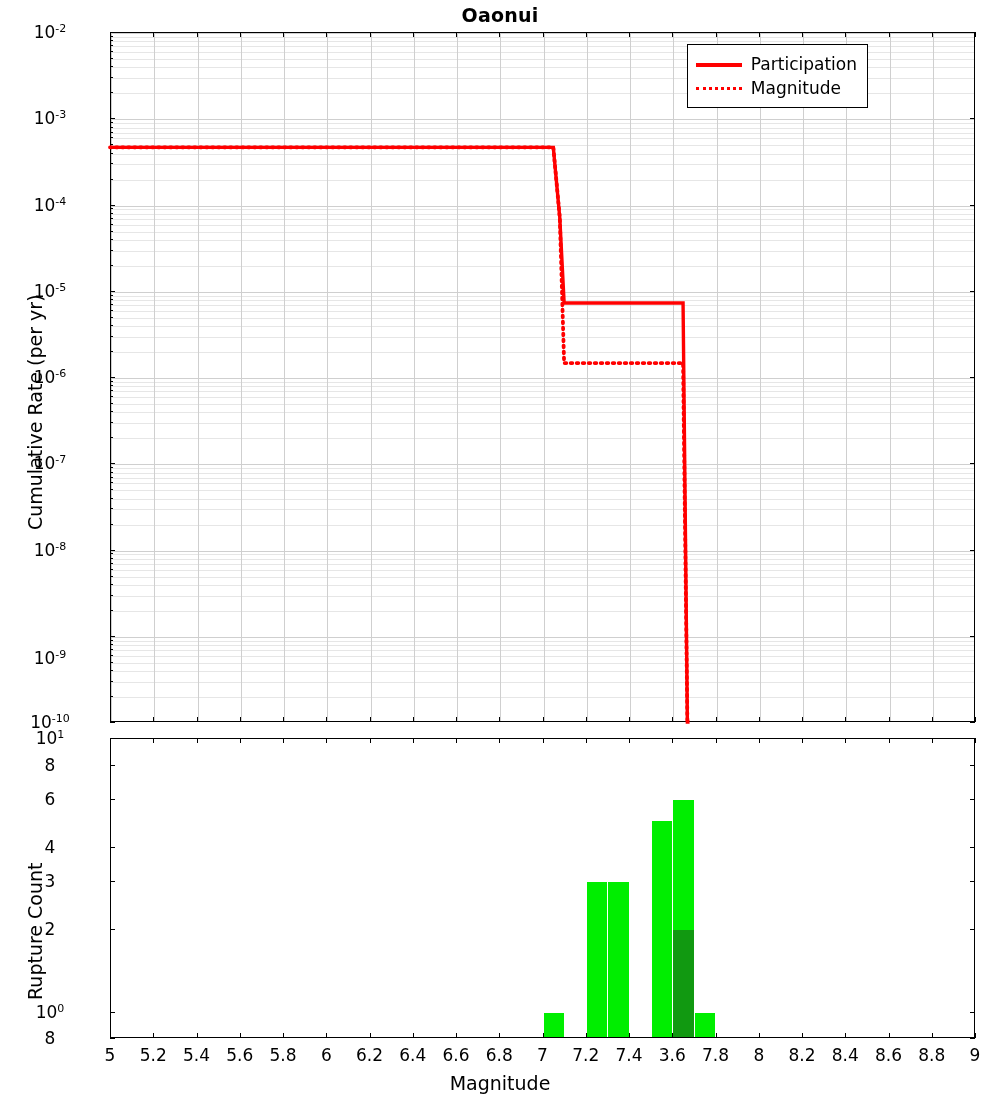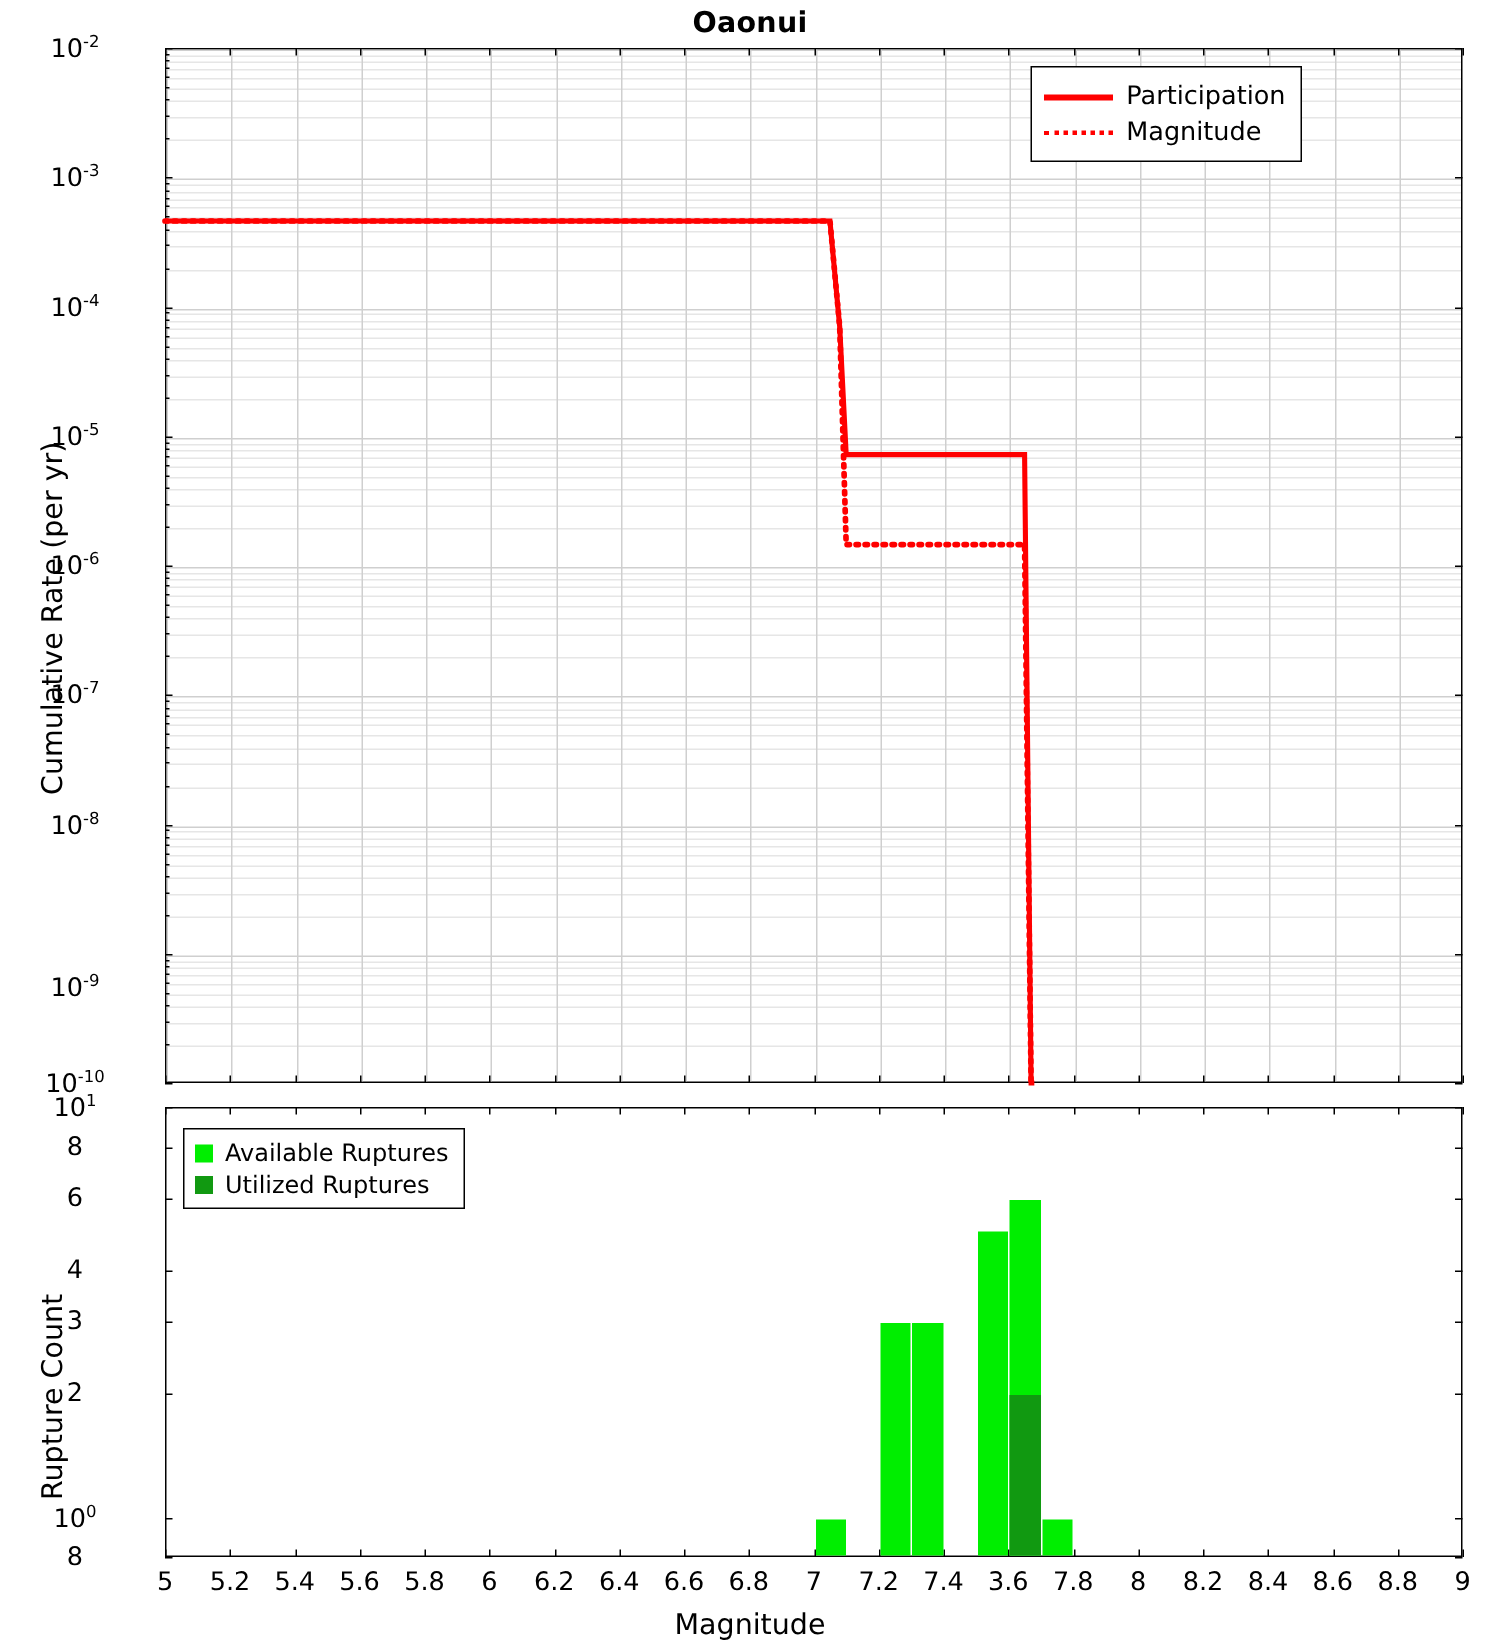--- a/index.html
+++ b/index.html
@@ -277,34 +277,20 @@
         <span class="legend-label">Participation</span>
       </div>
       <div class="legend-row">
         <span class="legend-key">
           <span class="key-dotted"></span>
         </span>
         <span class="legend-label">Magnitude</span>
       </div>
     </div>
 
-  <div class="legend legend-small" id="legend-bottom" style="left: 122px; top: 752px;">
-      <div class="legend-row">
-        <span class="legend-key">
-          <span class="swatch" style="background: rgb(0, 238, 0);"></span>
-        </span>
-        <span class="legend-label">Available Ruptures</span>
-      </div>
-      <div class="legend-row">
-        <span class="legend-key">
-          <span class="swatch" style="background: rgb(17, 153, 17);"></span>
-        </span>
-        <span class="legend-label">Utilized Ruptures</span>
-      </div>
-    </div>
 
 <div class="tick-y" style="left:110px; top:32.0px;"></div>
     <div class="tick-y" style="left:970px; top:32.0px;"></div>
     <div class="ticklabel ticklabel-y" style="left: 0px; width: 100px; top: 32px;"><span>10</span><span class="exp">-2</span></div>
     <div class="tick-y minor" style="left:110px; top:92.3px;"></div>
     <div class="tick-y minor" style="left:110px; top:77.1px;"></div>
     <div class="tick-y minor" style="left:110px; top:66.3px;"></div>
     <div class="tick-y minor" style="left:110px; top:58.0px;"></div>
     <div class="tick-y minor" style="left:110px; top:51.1px;"></div>
     <div class="tick-y minor" style="left:110px; top:45.4px;"></div>

